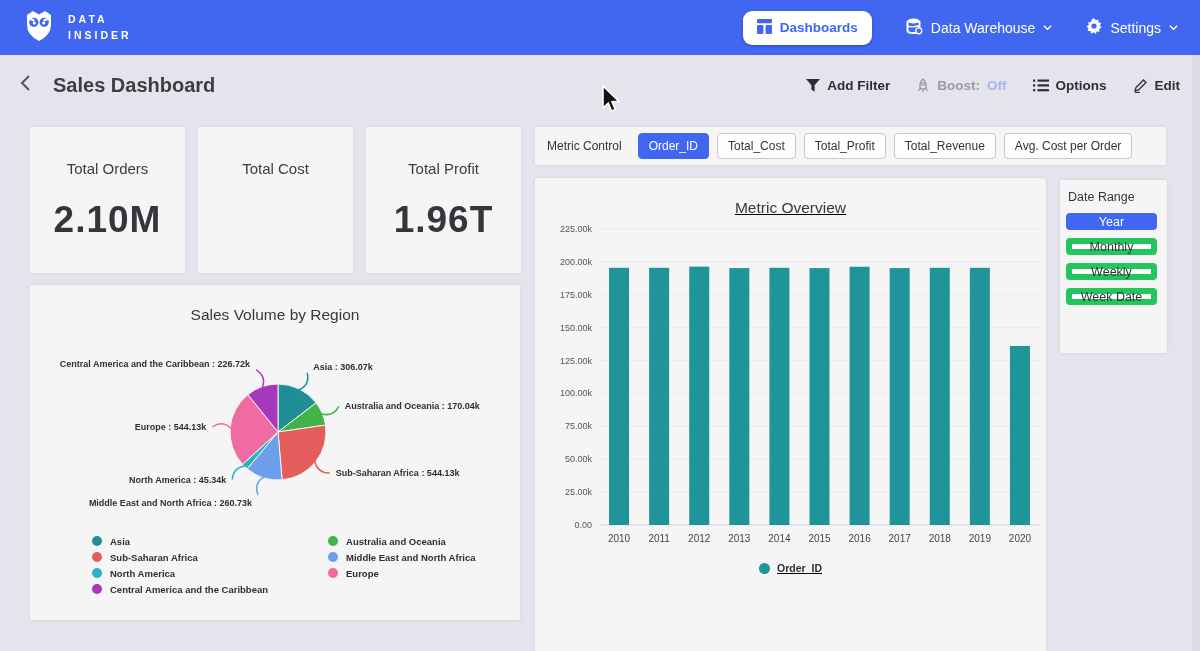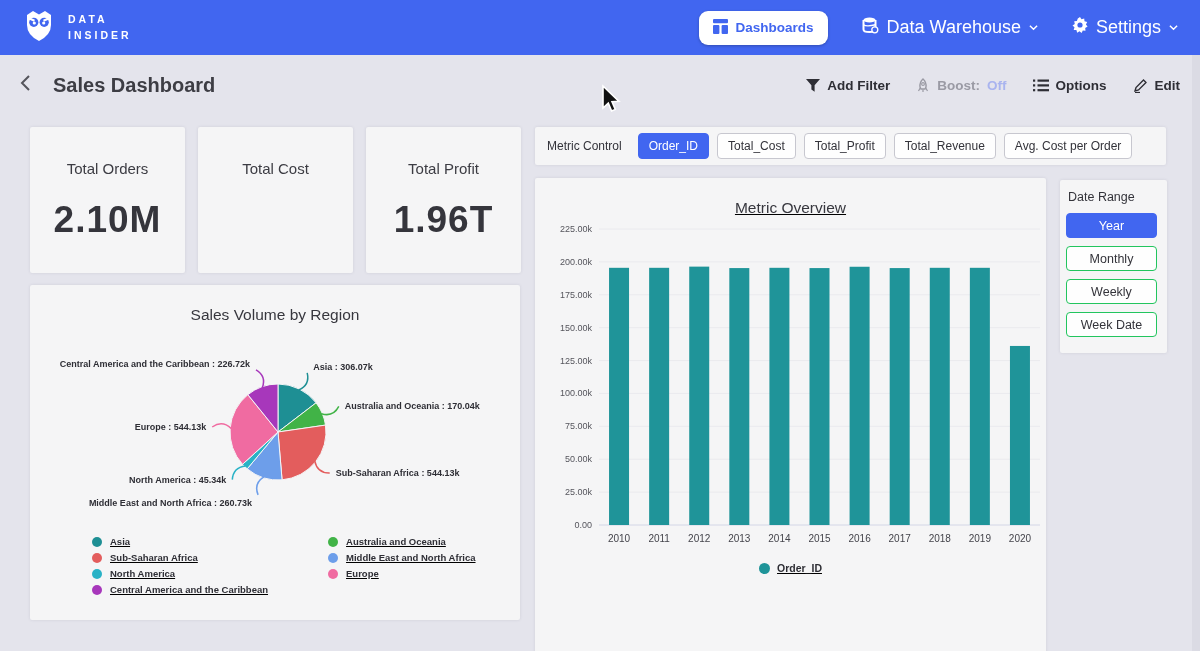--- a/index.html
+++ b/index.html
@@ -5,21 +5,21 @@
   * { margin:0; padding:0; box-sizing:border-box; }
   html,body { width:1200px; height:651px; overflow:hidden; }
   body { font-family:"Liberation Sans", sans-serif; background:#e4e4ec; position:relative; }
 
   
   .navbar { position:absolute; top:0; left:0; width:1200px; height:55px;
     background:#4166f0; display:flex; align-items:center; padding:0 22px; color:#fff; }
   .brand { display:flex; align-items:center; gap:12px; }
   .brand-text { font-size:10.5px; font-weight:bold; letter-spacing:3px; line-height:1.5; }
   .nav-right { margin-left:auto; display:flex; align-items:center; gap:34px; }
-  .nav-item { display:flex; align-items:center; gap:8px; font-size:18px; color:#fff; cursor:pointer; }
+  .nav-item { display:flex; align-items:center; gap:8px; font-size:14px; color:#fff; cursor:pointer; }
   .nav-pill { background:#fff; color:#4166f0; font-weight:bold; border-radius:9px;
     padding:8px 14px; display:flex; align-items:center; gap:8px; font-size:13.5px;
     box-shadow:0 1px 3px rgba(0,0,0,0.25); }
   .chev { width:9px; height:9px; display:inline-block; }
 
   
   .page-header { position:absolute; top:55px; left:0; width:1200px; height:60px;
     display:flex; align-items:center; padding:0 20px; }
   .page-title { font-size:20px; color:#3d3d44; margin-left:22px; }
   .header-actions { margin-left:auto; display:flex; align-items:center; gap:26px; }
@@ -40,29 +40,29 @@
   .chip.active { background:#4166f0; border-color:#4166f0; color:#fff; }
 
   .bar-card { left:535px; top:178px; width:511px; height:513px;text-decoration:underline; }
   .chart-title { text-align:center; font-size:15.5px; color:#37373e; padding-top:21px; }
   .bar-legend { display:flex; justify-content:center; align-items:center; gap:7px; margin-top:3px; }
   .legend-dot { width:11px; height:11px; border-radius:50%; }
   .bar-legend-label { font-size:10.5px; font-weight:bold; color:#2e2e35; }
 
   .date-card { left:1060px; top:180px; width:107px; height:173px; padding:10px 6px; }
   .date-title { font-size:12.5px; color:#33333a; margin-bottom:9px; margin-left:2px; }
-  .date-btn { width:91px; height:25px; display:flex; align-items:center; justify-content:center;
-    font-size:12.5px; color:#33333a; background:#fefefe; border:1px solid #22c55e; border-radius:4px;
+  .date-btn { width:91px; height:17px; display:flex; align-items:center; justify-content:center;
+    font-size:12.5px; color:#33333a; background:#fefefe; border:6px solid #22c55e; border-radius:4px;
     margin-bottom:8px; cursor:pointer; }
   .date-btn.active { background:#4166f0; border-color:#4166f0; color:#fff; }
 
   .pie-card { left:30px; top:285px; width:490px; height:335px; }
   .pie-legend { display:flex; padding-left:62px; margin-top:8px; gap:60px; }
   .pie-legend-col { display:flex; flex-direction:column; gap:5px; }
-  .pie-legend-item { display:flex; align-items:center; gap:8px;text-decoration:underline; }
+  .pie-legend-item { display:flex; align-items:flex-start; gap:8px; }
   .pie-legend-item .legend-dot { width:10px; height:10px; }
   .pie-legend-item span { font-size:9.5px; font-weight:bold; color:#2e2e35; }
 
   svg text.tick { font-size:9px; fill:#55555c; font-family:"Liberation Sans",sans-serif; }
   svg text.xlab { font-size:10px; fill:#44444b; font-family:"Liberation Sans",sans-serif; }
   svg text.pielab { font-size:9px; font-weight:bold; fill:#2e2e35; font-family:"Liberation Sans",sans-serif; }
 
   .scroll-strip { position:absolute; right:0; top:55px; width:8px; height:596px; background:#dbdbe4; }
   .cursor { position:absolute; left:598px; top:84px; pointer-events:none; }
 </style>

